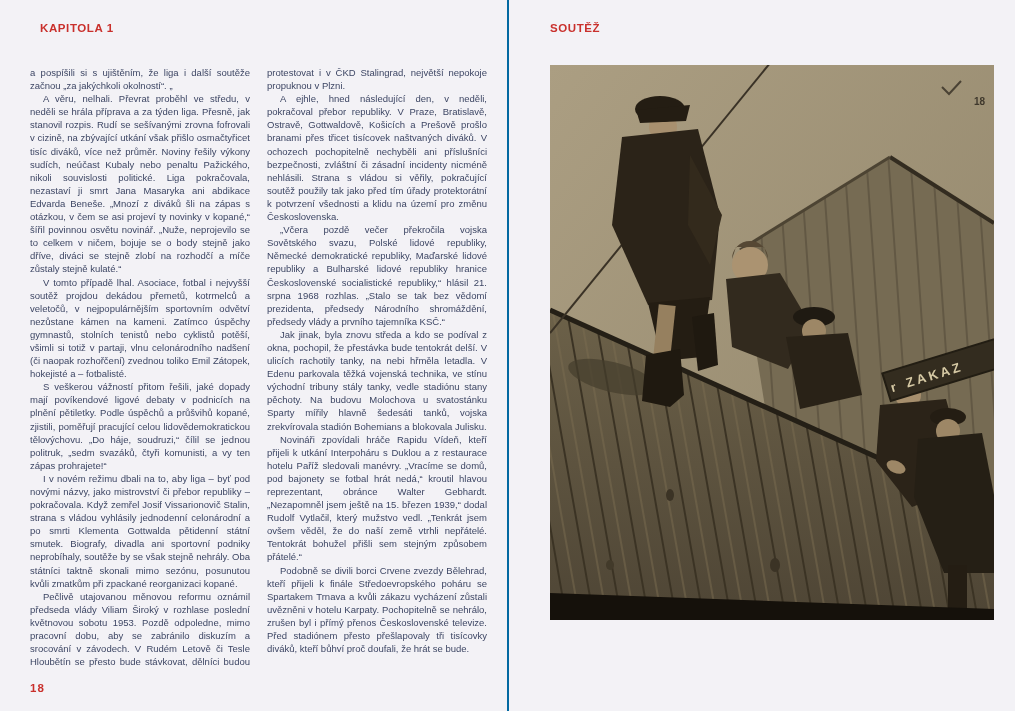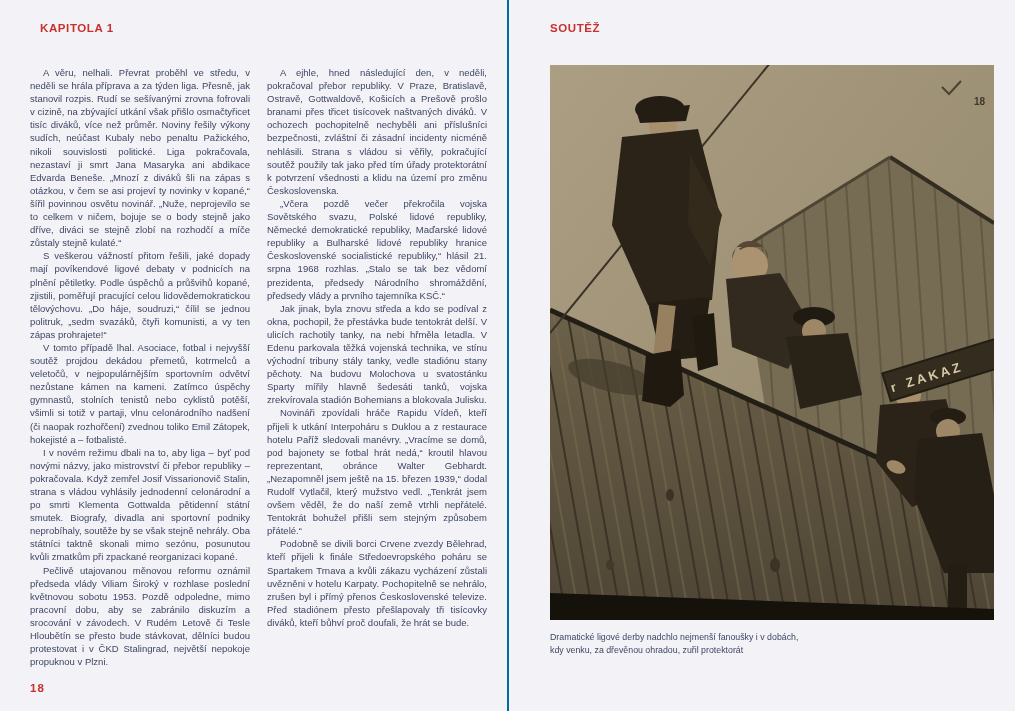--- a/index.html
+++ b/index.html
@@ -24,23 +24,24 @@
 </style>
 </head>
 <body>
 
 <div class="spread">
 
   <div class="page page-left">
     <div class="runhead" style="left:40px;">KAPITOLA 1</div>
 
     <div class="columns">
+      <p>a pospíšili si s ujištěním, že liga i další soutěže začnou „za jakýchkoli okolností“. „</p>
       <p class="ind">A věru, nelhali. Převrat proběhl ve středu, v neděli se hrála příprava a za týden liga. Přesně, jak stanovil rozpis. Rudí se sešívanými zrovna fofrovali v cizině, na zbývající utkání však přišlo osmačtyřicet tisíc diváků, více než průměr. Noviny řešily výkony sudích, neúčast Kubaly nebo penaltu Pažického, nikoli souvislosti politické. Liga pokračovala, nezastaví ji smrt Jana Masaryka ani abdikace Edvarda Beneše. „Mnozí z diváků šli na zápas s otázkou, v čem se asi projeví ty novinky v kopané,“ šířil povinnou osvětu novinář. „Nuže, neprojevilo se to celkem v ničem, bojuje se o body stejně jako dříve, diváci se stejně zlobí na rozhodčí a míče zůstaly stejně kulaté.“</p>
+      <p class="ind">V tomto případě lhal. Asociace, fotbal i nejvyšší soutěž projdou dekádou přemetů, kotrmelců a veletočů, v nejpopulárnějším sportovním odvětví nezůstane kámen na kameni. Zatímco úspěchy gymnastů, stolních tenistů nebo cyklistů potěší, všimli si totiž v partaji, vlnu celonárodního nadšení (či naopak rozhořčení) zvednou toliko Emil Zátopek, hokejisté a – fotbalisté.</p>
       <p class="ind">S veškerou vážností přitom řešili, jaké dopady mají povíkendové ligové debaty v podnicích na plnění pětiletky. Podle úspěchů a průšvihů kopané, zjistili, poměřují pracující celou lidovědemokratickou tělovýchovu. „Do háje, soudruzi,“ čílil se jednou politruk, „sedm svazáků, čtyři komunisti, a vy ten zápas prohrajete!“</p>
-      <p class="ind">V tomto případě lhal. Asociace, fotbal i nejvyšší soutěž projdou dekádou přemetů, kotrmelců a veletočů, v nejpopulárnějším sportovním odvětví nezůstane kámen na kameni. Zatímco úspěchy gymnastů, stolních tenistů nebo cyklistů potěší, všimli si totiž v partaji, vlnu celonárodního nadšení (či naopak rozhořčení) zvednou toliko Emil Zátopek, hokejisté a – fotbalisté.</p>
       <p class="ind">I v novém režimu dbali na to, aby liga – byť pod novými názvy, jako mistrovství či přebor republiky – pokračovala. Když zemřel Josif Vissarionovič Stalin, strana s vládou vyhlásily jednodenní celonárodní a po smrti Klementa Gottwalda pětidenní státní smutek. Biografy, divadla ani sportovní podniky neprobíhaly, soutěže by se však stejně nehrály. Oba státníci taktně skonali mimo sezónu, posunutou kvůli zmatkům při zpackané reorganizaci kopané.</p>
       <p class="ind">Pečlivě utajovanou měnovou reformu oznámil předseda vlády Viliam Široký v rozhlase poslední květnovou sobotu 1953. Pozdě odpoledne, mimo pracovní dobu, aby se zabránilo diskuzím a srocování v závodech. V Rudém Letově či Tesle Hloubětín se přesto bude stávkovat, dělníci budou protestovat i v ČKD Stalingrad, největší nepokoje propuknou v Plzni.</p>
       <p class="ind">A ejhle, hned následující den, v neděli, pokračoval přebor republiky. V Praze, Bratislavě, Ostravě, Gottwaldově, Košicích a Prešově prošlo branami přes třicet tisícovek naštvaných diváků. V ochozech pochopitelně nechyběli ani příslušníci bezpečnosti, zvláštní či zásadní incidenty nicméně nehlásili. Strana s vládou si věřily, pokračující soutěž použily tak jako před tím úřady protektorátní k potvrzení všednosti a klidu na území pro změnu Československa.</p>
       <p class="ind">„Včera pozdě večer překročila vojska Sovětského svazu, Polské lidové republiky, Německé demokratické republiky, Maďarské lidové republiky a Bulharské lidové republiky hranice Československé socialistické republiky,“ hlásil 21. srpna 1968 rozhlas. „Stalo se tak bez vědomí prezidenta, předsedy Národního shromáždění, předsedy vlády a prvního tajemníka KSČ.“</p>
       <p class="ind">Jak jinak, byla znovu středa a kdo se podíval z okna, pochopil, že přestávka bude tentokrát delší. V ulicích rachotily tanky, na nebi hřměla letadla. V Edenu parkovala těžká vojenská technika, ve stínu východní tribuny stály tanky, vedle stadiónu stany pěchoty. Na budovu Molochova u svatostánku Sparty mířily hlavně šedesáti tanků, vojska zrekvírovala stadión Bohemians a blokovala Julisku.</p>
       <p class="ind">Novináři zpovídali hráče Rapidu Vídeň, kteří přijeli k utkání Interpoháru s Duklou a z restaurace hotelu Paříž sledovali manévry. „Vracíme se domů, pod bajonety se fotbal hrát nedá,“ kroutil hlavou reprezentant, obránce Walter Gebhardt. „Nezapomněl jsem ještě na 15. březen 1939,“ dodal Rudolf Vytlačil, který mužstvo vedl. „Tenkrát jsem ovšem věděl, že do naší země vtrhli nepřátelé. Tentokrát bohužel přišli sem stejným způsobem přátelé.“</p>
       <p class="ind">Podobně se divili borci Crvene zvezdy Bělehrad, kteří přijeli k finále Středoevropského poháru se Spartakem Trnava a kvůli zákazu vycházení zůstali uvězněni v hotelu Karpaty. Pochopitelně se nehrálo, zrušen byl i přímý přenos Československé televize. Před stadiónem přesto přešlapovaly tři tisícovky diváků, kteří bůhví proč doufali, že hrát se bude.</p>
 
     </div>
 
@@ -135,21 +136,17 @@
           <text x="4" y="6" font-family="Liberation Sans, sans-serif" font-size="13" font-weight="700" fill="#d6c9a4" letter-spacing="3">ZAKAZ</text>
         </g>
 
         <text x="424" y="40" font-family="Liberation Sans, sans-serif" font-size="10" font-weight="700" fill="#3f382c">18</text>
         <path d="M392,22 l7,7 l12,-13" stroke="#4a4234" stroke-width="2" fill="none"></path>
 
         <polygon points="0,528 444,544 444,555 0,555" fill="#15110b"></polygon>
       </svg>
     </div>
 
-    <div class="caption">
-      <span>Dramatické ligové derby nadchlo nejmenší fanoušky i v dobách,</span><br>
-      <span>kdy venku, za dřevěnou ohradou, zuřil protektorát</span>
-    </div>
 
     <div class="pagenum" style="right:24px;margin-top:28px;">19</div>
   </div>
 
 </div>
 
 </body></html>

